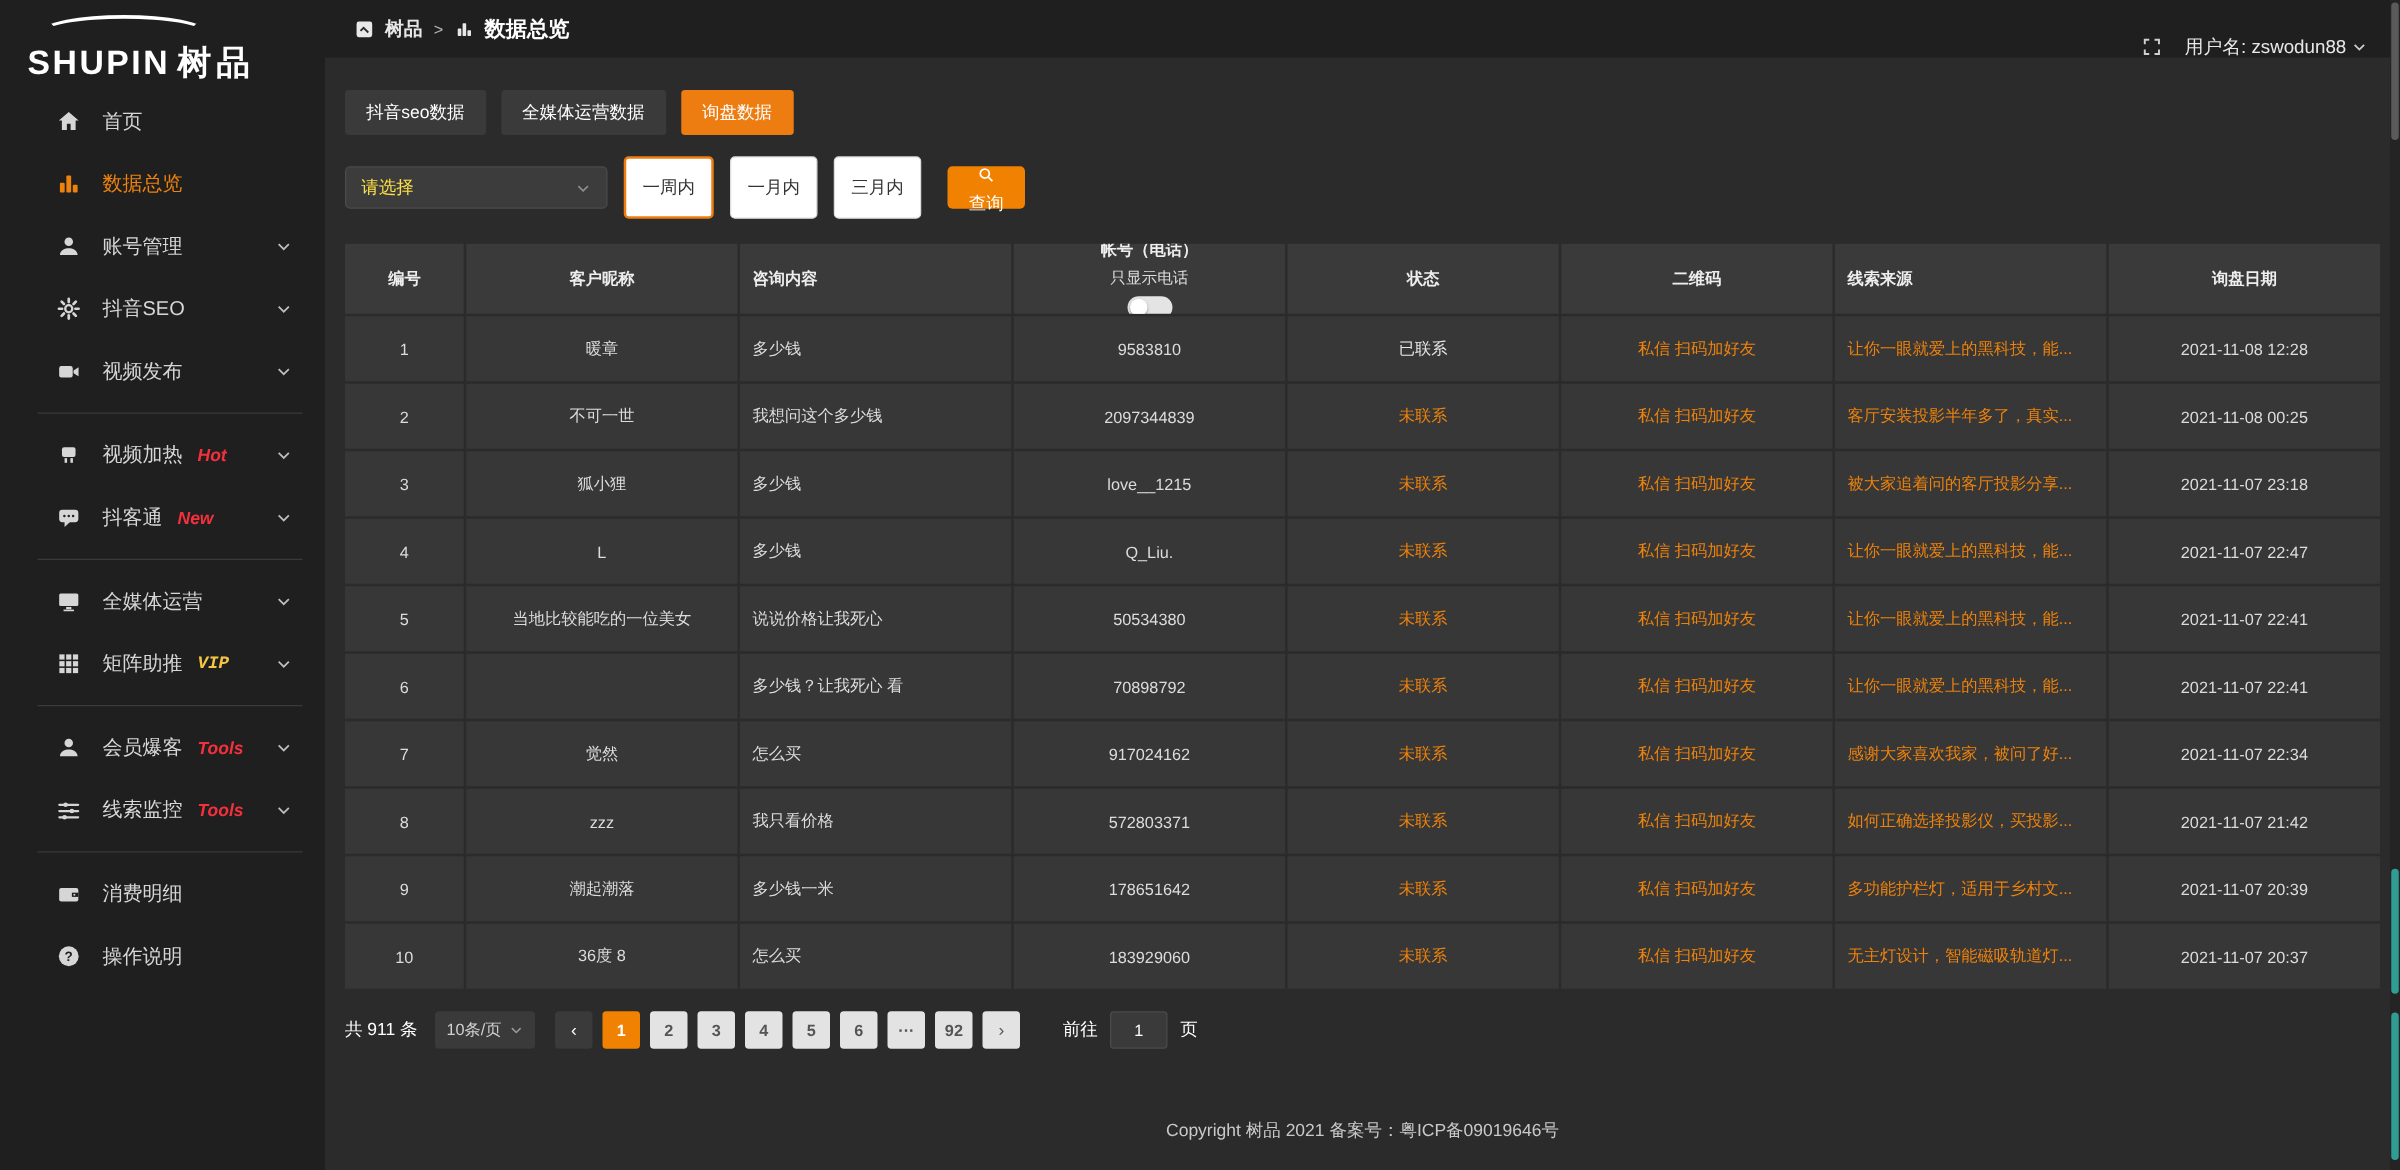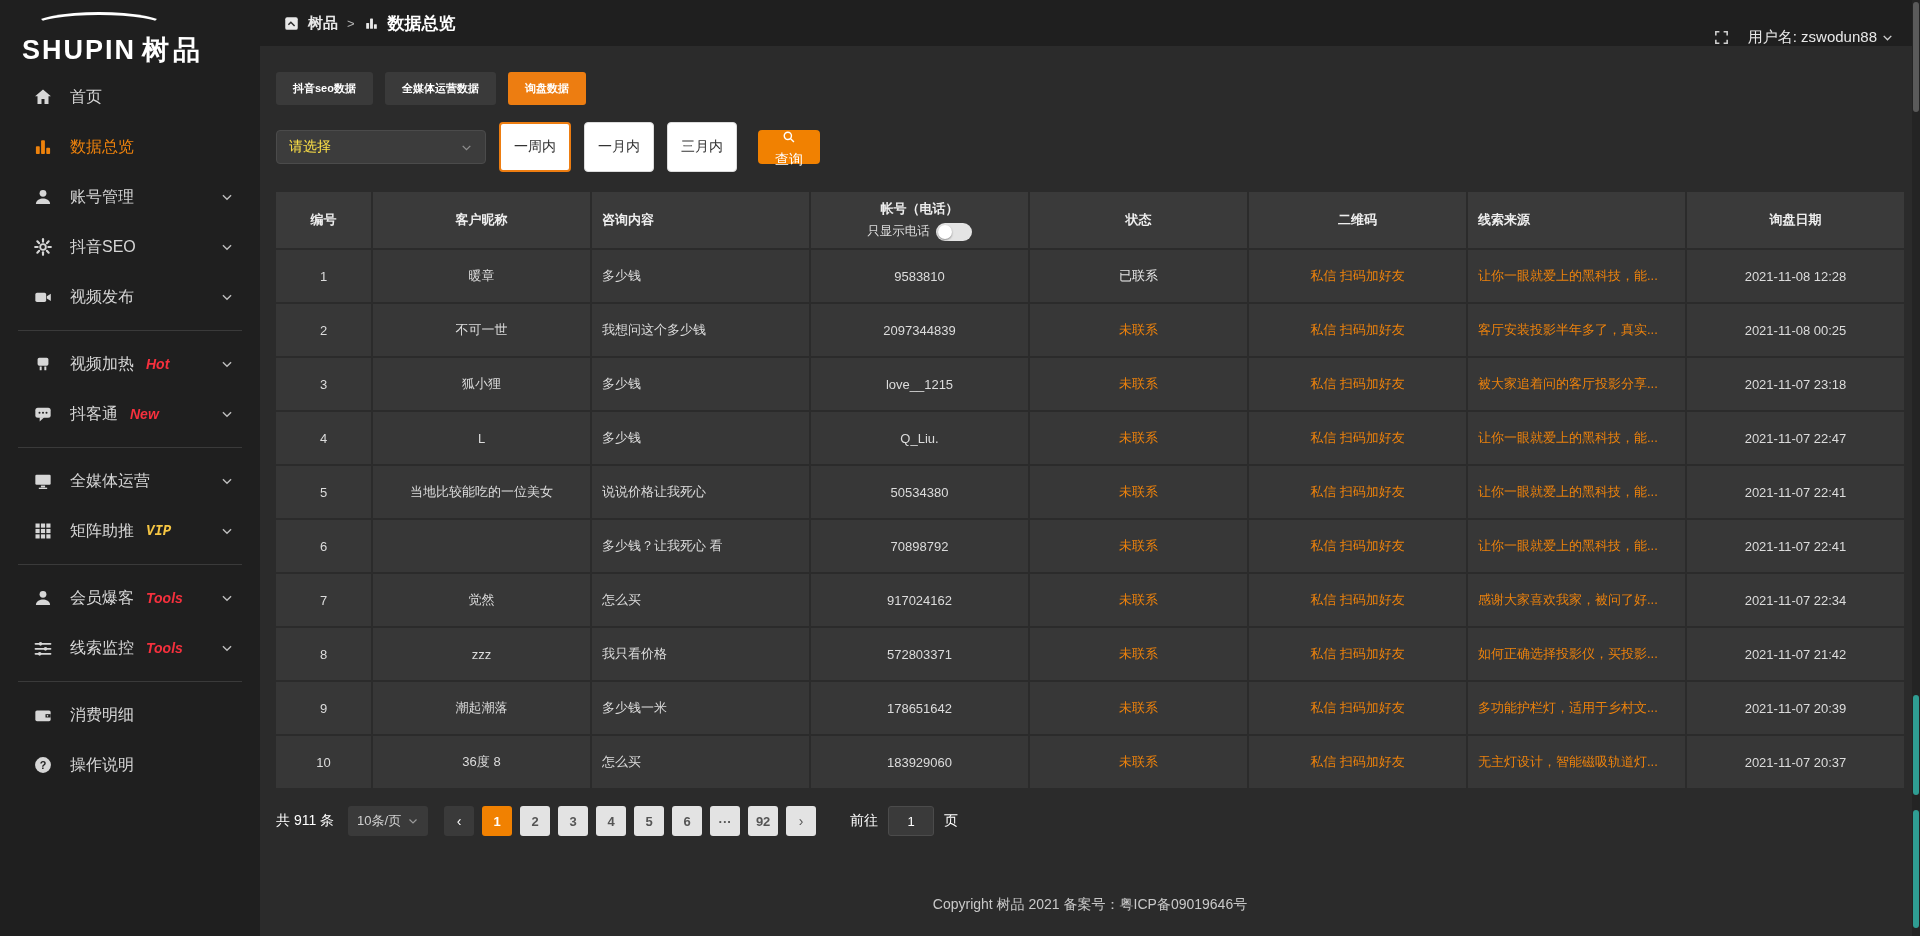--- a/index.html
+++ b/index.html
@@ -7,21 +7,21 @@
   body { font-family:"Liberation Sans","DejaVu Sans",sans-serif; color:#dcdcdc; }
   .app { display:flex; width:1920px; height:936px; position:relative; }
 
   
   .sidebar { width:260px; flex-shrink:0; background:#1f1f1f; padding-top:8px; }
   .logo { padding:10px 0 6px 22px; position:relative; height:58px; }
   .logo-arc { position:absolute; top:4px; left:34px; width:130px; height:26px;
               border:3px solid transparent; border-top-color:#fff; border-radius:50%; }
   .logo-text { font-size:27px; font-weight:800; color:#fff; letter-spacing:2px; padding-top:14px; }
   .logo-cn { letter-spacing:4px; margin-left:6px; }
-  .nav { margin-top:6px; }
+  .nav { margin-top:6px;padding-left:12px; }
   .nav-item { height:50px; display:flex; align-items:center; padding-left:32px; cursor:pointer; }
   .nav-icon { width:22px; height:22px; margin-right:16px; display:flex; align-items:center; justify-content:center; }
   .nav-icon svg { width:20px; height:20px; }
   .nav-label { font-size:16px; color:#d6d6d6; }
   .nav-item.active .nav-label { color:#ed820c; }
   .badge { margin-left:12px; font-size:14px; font-weight:bold; font-style:italic; }
   .badge.red { color:#f5303d; }
   .badge.vip { color:#f6c643;font-family:Liberation Mono, monospace; }
   .chev { margin-left:auto; margin-right:26px; }
   .chev svg { width:14px; height:14px; }
@@ -34,21 +34,21 @@
   .crumbs { display:flex; align-items:center; gap:9px; }
   .crumb-root { font-size:15px; font-weight:bold; color:#e8e8e8; }
   .crumb-sep { color:#b5b5b5; font-size:13px; }
   .crumb-cur { font-size:17px; font-weight:bold; color:#fff; }
   .topbar-right { display:flex; align-items:center; gap:18px;margin-top:28px; }
   .username { font-size:15px; color:#e8e8e8; display:flex; align-items:center; gap:4px; cursor:pointer; }
 
   .content { flex:1; display:flex; flex-direction:column; padding:26px 16px 0 16px; }
 
   .tabs { display:flex; gap:12px; }
-  .tab { background:#3a3a3a; color:#fff; font-size:11px; font-weight:700; padding:9px 17px;
+  .tab { background:#3a3a3a; color:#fff; font-size:14px; font-weight:400; padding:9px 17px;
          border-radius:3px; border:none; cursor:pointer; font-family:inherit; }
   .tab.active { background:#ed7d11; }
 
   .filter-row { display:flex; align-items:center; margin-top:17px; }
   .select { width:210px; height:34px; background:#3c3c3c; border:1px solid #4b4b4b; border-radius:4px;
             color:#fde047; display:flex; align-items:center; justify-content:space-between;
             padding:0 12px; font-size:14px; cursor:pointer; }
   .period-btn { background:#fff; color:#333; height:50px; padding:0 13px; border-radius:4px;
                 border:1px solid #dcdcdc; font-size:14px; margin-left:13px; cursor:pointer; font-family:inherit; }
   .period-btn.selected { border:2px solid #ed7d11; }
@@ -56,21 +56,21 @@
                font-size:14px; margin-left:21px; display:flex; align-items:center; gap:7px; cursor:pointer; font-family:inherit;flex-direction:column; }
 
   
   .table { margin-top:20px; background:#2b2b2b; }
   .t-row { display:grid; grid-template-columns:95px repeat(7,1fr); gap:2px; margin-bottom:2px; }
   .t-cell { background:#373737; display:flex; align-items:center; justify-content:center;
             font-size:13px; color:#dcdcdc; height:52px; padding:0 10px; overflow:hidden; white-space:nowrap; }
   .t-head .t-cell { height:56px; background:#3a3a3a; font-weight:bold; color:#eee; }
   .c-left { justify-content:flex-start; }
   .phone-head { flex-direction:column; gap:5px; }
-  .phone-sub { display:flex; align-items:center; gap:6px; font-weight:normal; font-size:12.5px; color:#ddd; }
+  .phone-sub { display:flex; align-items:center; gap:6px; font-weight:normal; font-size:12.5px; color:#ddd;flex-direction:column; }
   .switch { width:36px; height:18px; border-radius:9px; background:#e4e4e4; position:relative;
             display:inline-block; cursor:pointer; }
   .switch .knob { position:absolute; left:2px; top:2px; width:14px; height:14px; border-radius:50%;
                   background:#fff; box-shadow:0 1px 2px rgba(0,0,0,.4); }
   .status { color:#ed820c; }
   .status.contacted { color:#e6e6e6; }
   .qrcode { color:#ed820c; cursor:pointer; }
   .source { color:#ed820c; cursor:pointer; }
 
   

